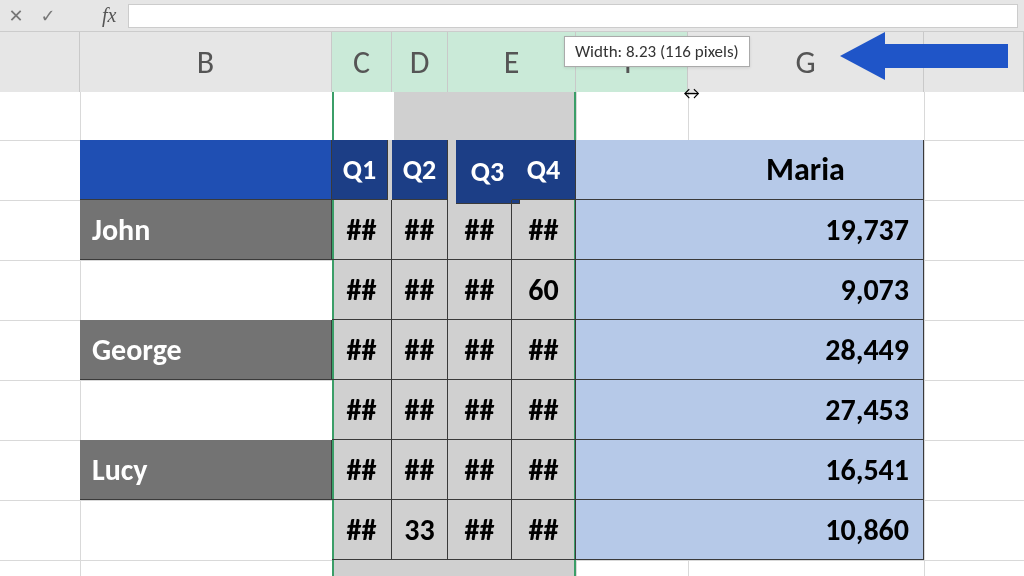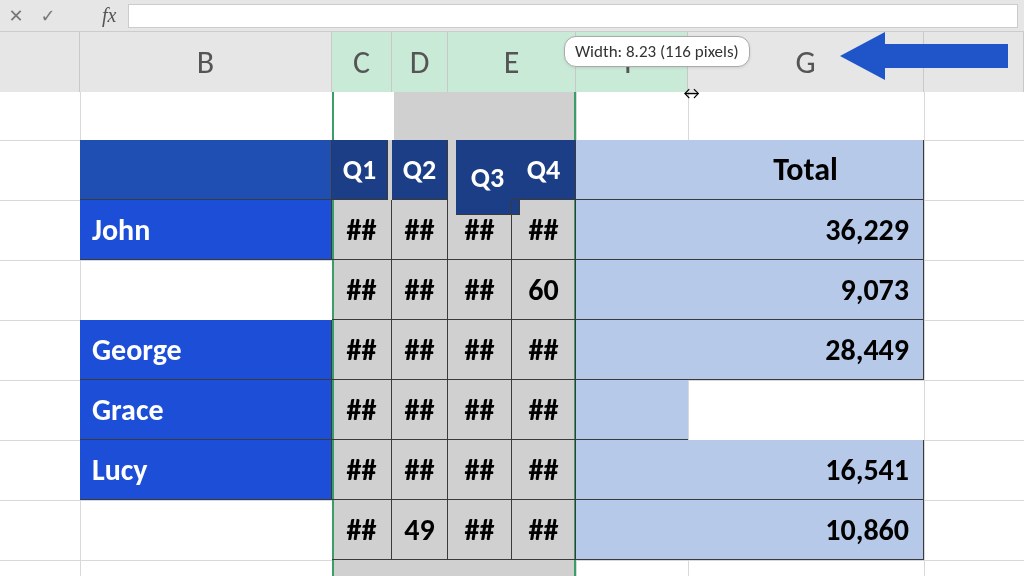--- a/index.html
+++ b/index.html
@@ -92,21 +92,21 @@
     width: 60px; height: 48px;
     background: #fff;
   }
 
   
   .namecell {
     color: #fff;
     font-weight: 700;
     font-size: 30px;
     padding-left: 12px;
-    background: #1d4ed8;
+    background: #737373;
     border-right: 1px solid #3a3a3a;
     border-bottom: 1px solid #3a3a3a;
     z-index: 2;
   }
   .hdr-name-empty {
     background: #1f4fb3;
     border-right: 1px solid #3a3a3a;
     border-bottom: 1px solid #3a3a3a;
     z-index: 2;
   }
@@ -165,21 +165,21 @@
     z-index: 2;
   }
 
   
   .tooltip {
     position: absolute;
     top: 36px;
     left: 564px;
     background: #fff;
     border: 1px solid #aaa;
-    border-radius: 12px;
+    border-radius: 0;
     padding: 4px 10px;
     font-size: 17px;
     color: #333;
     z-index: 50;
     box-shadow: 0 1px 3px rgba(0,0,0,0.1);
   }
 
   
   .arrow {
     position: absolute;
@@ -244,65 +244,65 @@
     <div class="gridline-h" style="top:408px"></div>
     <div class="gridline-h" style="top:468px"></div>
 
     <div class="sel-col-bg" style="left:332px;width:244px">
       <div class="active-first"></div>
     </div>
 
     <div class="cell hdr-name-empty" style="left:80px;top:48px;width:252px;height:60px"></div>
     <div class="cell qhdr" style="left:332px;top:48px;width:56px;height:60px">Q1</div>
     <div class="cell qhdr" style="left:392px;top:48px;width:56px;height:60px">Q2</div>
-    <div class="cell qhdr" style="left:456px;top:48px;width:64px;height:75px">Q3</div>
+    <div class="cell qhdr" style="left:456px;top:48px;width:64px;height:64px">Q3</div>
     <div class="cell qhdr" style="left:512px;top:48px;width:64px;height:60px">Q4</div>
     <div class="cell spacer-head" style="left:576px;top:48px;width:112px;height:60px"></div>
-    <div class="cell thead" style="left:688px;top:48px;width:236px;height:60px">Total</div>
+    <div class="cell thead" style="left:688px;top:48px;width:236px;height:60px">Maria</div>
 
     <div class="cell namecell" style="left:80px;top:108px;width:252px;height:60px">John</div>
     <div class="cell qval" style="left:332px;top:108px;width:60px;height:60px">##</div>
     <div class="cell qval" style="left:392px;top:108px;width:56px;height:60px">##</div>
     <div class="cell qval" style="left:448px;top:108px;width:64px;height:60px">##</div>
     <div class="cell qval" style="left:512px;top:108px;width:64px;height:60px">##</div>
     <div class="cell spacer-val" style="left:576px;top:108px;width:112px;height:60px"></div>
-    <div class="cell tval" style="left:688px;top:108px;width:236px;height:60px">36,229</div>
+    <div class="cell tval" style="left:688px;top:108px;width:236px;height:60px">19,737</div>
 
     <div class="cell qval" style="left:332px;top:168px;width:60px;height:60px">##</div>
     <div class="cell qval" style="left:392px;top:168px;width:56px;height:60px">##</div>
     <div class="cell qval" style="left:448px;top:168px;width:64px;height:60px">##</div>
     <div class="cell qval" style="left:512px;top:168px;width:64px;height:60px">60</div>
     <div class="cell spacer-val" style="left:576px;top:168px;width:112px;height:60px"></div>
     <div class="cell tval" style="left:688px;top:168px;width:236px;height:60px">9,073</div>
 
     <div class="cell namecell" style="left:80px;top:228px;width:252px;height:60px">George</div>
     <div class="cell qval" style="left:332px;top:228px;width:60px;height:60px">##</div>
     <div class="cell qval" style="left:392px;top:228px;width:56px;height:60px">##</div>
     <div class="cell qval" style="left:448px;top:228px;width:64px;height:60px">##</div>
     <div class="cell qval" style="left:512px;top:228px;width:64px;height:60px">##</div>
     <div class="cell spacer-val" style="left:576px;top:228px;width:112px;height:60px"></div>
     <div class="cell tval" style="left:688px;top:228px;width:236px;height:60px">28,449</div>
 
-    <div class="cell namecell" style="left:80px;top:288px;width:252px;height:60px">Grace</div>
     <div class="cell qval" style="left:332px;top:288px;width:60px;height:60px">##</div>
     <div class="cell qval" style="left:392px;top:288px;width:56px;height:60px">##</div>
     <div class="cell qval" style="left:448px;top:288px;width:64px;height:60px">##</div>
     <div class="cell qval" style="left:512px;top:288px;width:64px;height:60px">##</div>
     <div class="cell spacer-val" style="left:576px;top:288px;width:112px;height:60px"></div>
+    <div class="cell tval" style="left:688px;top:288px;width:236px;height:60px">27,453</div>
 
     <div class="cell namecell" style="left:80px;top:348px;width:252px;height:60px">Lucy</div>
     <div class="cell qval" style="left:332px;top:348px;width:60px;height:60px">##</div>
     <div class="cell qval" style="left:392px;top:348px;width:56px;height:60px">##</div>
     <div class="cell qval" style="left:448px;top:348px;width:64px;height:60px">##</div>
     <div class="cell qval" style="left:512px;top:348px;width:64px;height:60px">##</div>
     <div class="cell spacer-val" style="left:576px;top:348px;width:112px;height:60px"></div>
     <div class="cell tval" style="left:688px;top:348px;width:236px;height:60px">16,541</div>
 
     <div class="cell qval" style="left:332px;top:408px;width:60px;height:60px">##</div>
-    <div class="cell qval" style="left:392px;top:408px;width:56px;height:60px">49</div>
+    <div class="cell qval" style="left:392px;top:408px;width:56px;height:60px">33</div>
     <div class="cell qval" style="left:448px;top:408px;width:64px;height:60px">##</div>
     <div class="cell qval" style="left:512px;top:408px;width:64px;height:60px">##</div>
     <div class="cell spacer-val" style="left:576px;top:408px;width:112px;height:60px"></div>
     <div class="cell tval" style="left:688px;top:408px;width:236px;height:60px">10,860</div>
 
   </div>
 
   <div class="resize-cursor" style="left:680px;top:50px">↔</div>
 
 </div>

